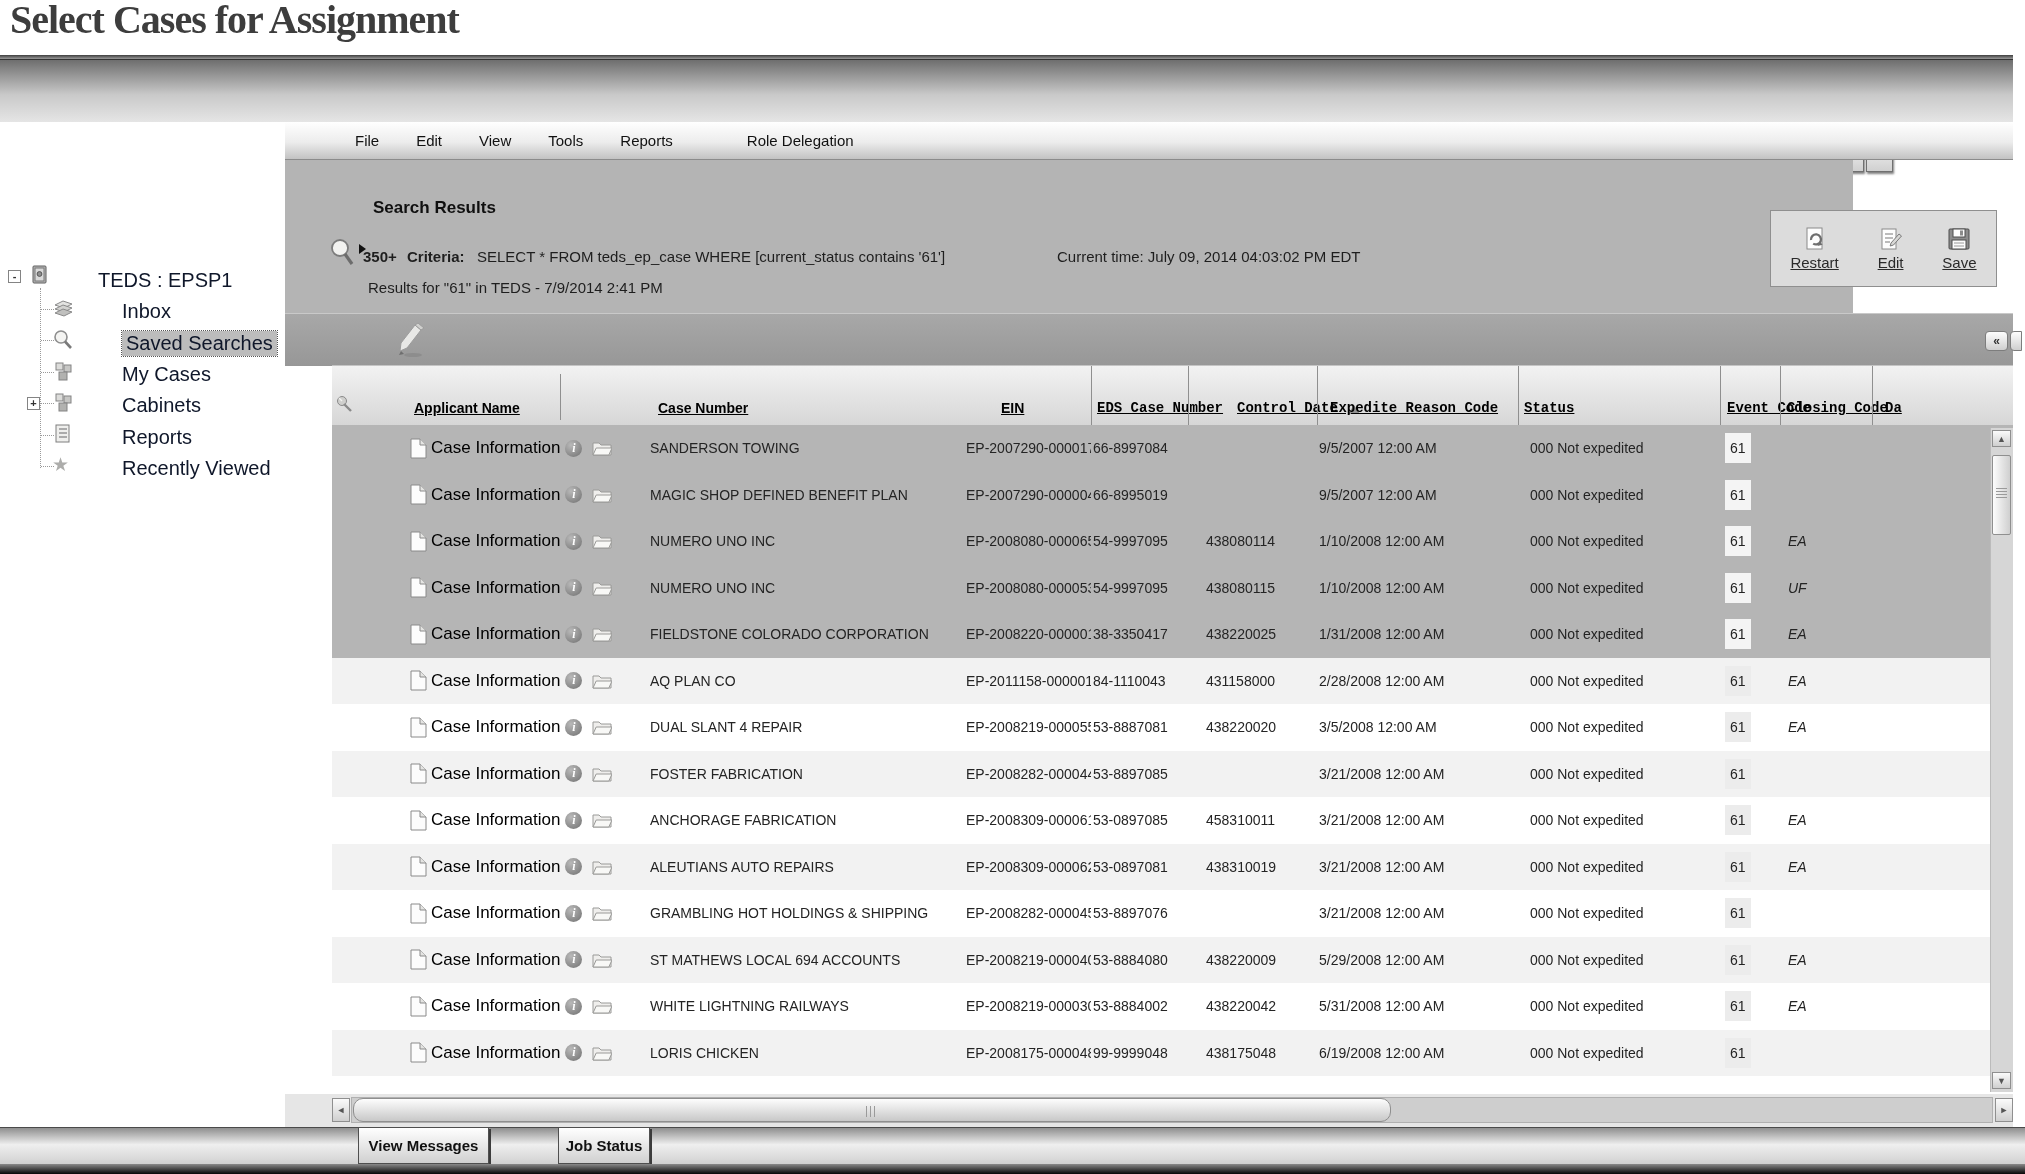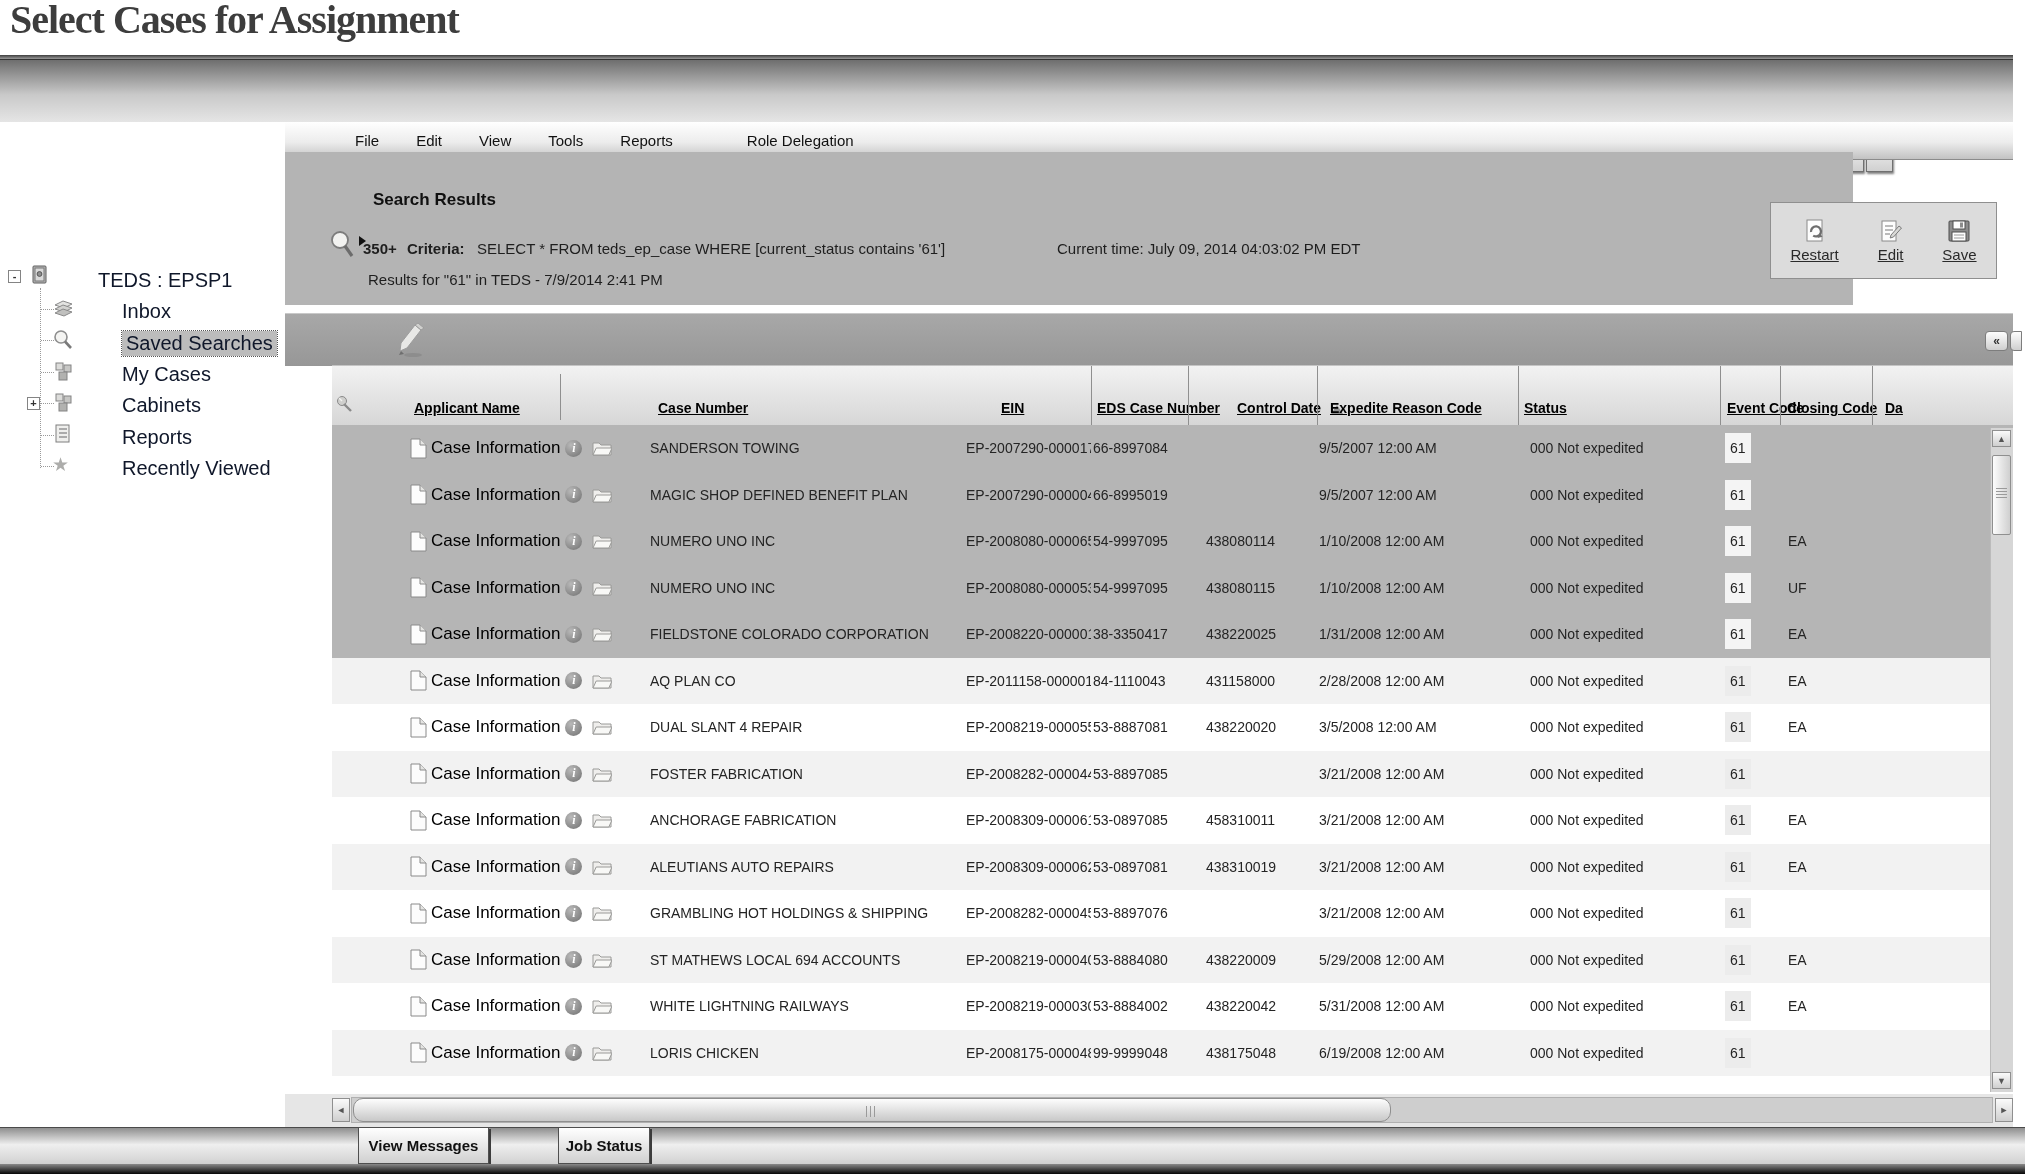--- a/index.html
+++ b/index.html
@@ -37,21 +37,21 @@
   #tree-vline{left:40px;top:166px;width:1px;height:180px;border-left:1px dotted #9a9a9a;}
   .tree-stub{height:1px;border-top:1px dotted #9a9a9a;width:13px;left:41px;}
   .sel-label{background:#bcbcbc;outline:1px dotted #555;}
 
   
   #menubar{top:122px;left:285px;width:1728px;height:38px;
       background:linear-gradient(#ffffff,#ececec 55%,#c2c2c2);border-bottom:1px solid #8b8b8b;
       display:flex;align-items:center;gap:37px;padding-left:70px;box-sizing:border-box;}
   .menu-item{font-size:15px;color:#111;}
 
-  #results-band{top:152px;left:285px;width:1568px;height:153px;background:#b4b4b4;}
+  #results-band{top:160px;left:285px;width:1568px;height:153px;background:#b4b4b4;}
   #results-title{left:88px;top:38px;font-size:17px;font-weight:bold;color:#101010;}
   .crit-text{font-size:15px;color:#1e1e1e;white-space:nowrap;}
   #mag-crit{left:44px;top:78px;}
   #crit-arrow{left:74px;top:84px;width:0;height:0;border-left:7px solid #111;
       border-top:5px solid transparent;border-bottom:5px solid transparent;}
   #actions-panel{left:1485px;top:50px;width:227px;height:77px;background:#dcdcdc;border:1px solid #8f8f8f;
       display:flex;justify-content:space-around;align-items:center;box-sizing:border-box;}
   .action{display:flex;flex-direction:column;align-items:center;gap:3px;cursor:default;}
   .action span{font-size:15px;color:#2a2a2a;text-decoration:underline;}
 
@@ -63,33 +63,33 @@
   #collapse-btn2{left:1725px;top:17px;width:10px;height:18px;border:1px solid #7d7d7d;border-radius:4px 0 0 4px;
       background:linear-gradient(#fdfdfd,#cfcfcf);}
 
   
   .tgrid{display:grid;grid-template-columns:78px 240px 316px 125px 97px 129px 201px 202px 60px 92px 113px 1fr;}
   #table-header{top:365px;left:332px;width:1681px;height:60px;overflow:hidden;
       background:linear-gradient(#f2f2f2,#d6d6d6);border-bottom:1px solid #9e9e9e;border-top:1px solid #c4c4c4;}
   #table-header .hc{display:flex;align-items:flex-end;padding-bottom:10px;box-sizing:border-box;
       font-size:14px;font-weight:bold;color:#000;white-space:nowrap;}
   #table-header .hc u{text-decoration:underline;}
-  .hdiv{border-left:1px solid #8f8f8f;}
+  .hdiv{border-left:1px solid #8f8f8f;font-family:Liberation Mono, monospace;}
   #name-sep{left:228px;top:8px;width:1px;height:46px;background:#8f8f8f;}
   .sort-asc{width:0;height:0;border-left:6px solid transparent;border-right:6px solid transparent;
       border-bottom:9px solid #909090;margin:0 0 2px 10px;display:inline-block;}
 
   #table-rows{top:425px;left:332px;width:1681px;height:669px;overflow:hidden;background:#fff;}
   .trow{height:46.5px;align-items:center;font-size:14px;color:#242424;}
   .trow.alt{background:#f2f2f2;}
   .trow.sel{background:#b5b5b5;}
   .c{white-space:nowrap;overflow:hidden;display:flex;align-items:center;box-sizing:border-box;}
   .c.applicant{text-transform:uppercase;}
   .c.ein{padding-left:2px;} .c.case{padding-left:0;} .c.eds{padding-left:18px;}
-  .c.date{padding-left:2px;} .c.exp{padding-left:12px;} .c.status{padding-left:5px;} .c.event{padding-left:8px;}
+  .c.date{padding-left:2px;} .c.exp{padding-left:12px;} .c.status{padding-left:5px;} .c.event{padding-left:8px;font-style:italic;}
   .ric{display:inline-flex;margin-right:4px;} .ric.fold{margin-left:10px;}
   .cinfo{font-size:17px;color:#000000;margin-right:5px;}
   .iicon{width:17px;height:17px;border-radius:50%;background:radial-gradient(circle at 35% 30%,#b9b9b9,#6f6f6f);
       color:#fff;font-family:"Liberation Serif",serif;font-style:italic;font-weight:bold;font-size:12px;
       display:inline-flex;align-items:center;justify-content:center;flex:0 0 17px;}
   .badge{background:#ececec;padding:7px 5px;}
   .trow.sel .badge{background:#f4f4f4;}
 
   
   #vscroll{left:1990px;top:428px;width:22px;height:664px;background:#d6d6d6;border-left:1px solid #bbb;}

